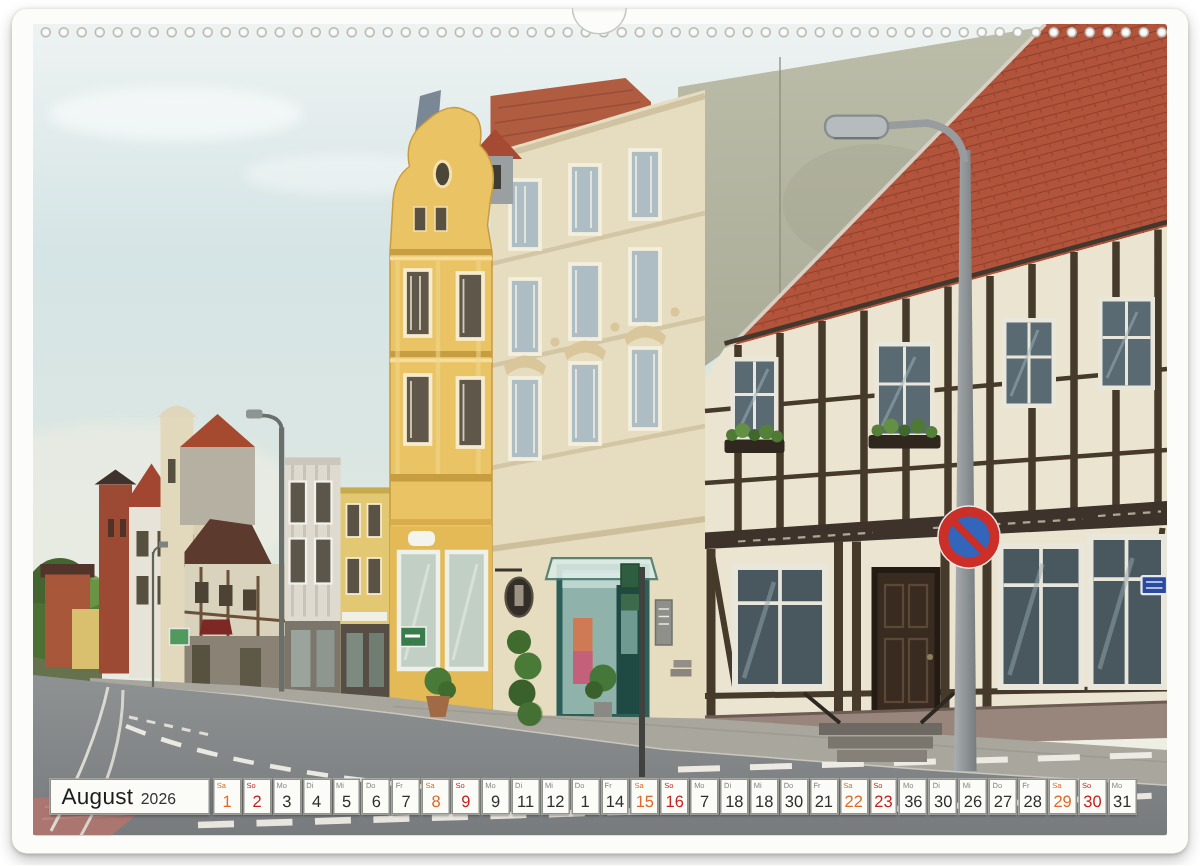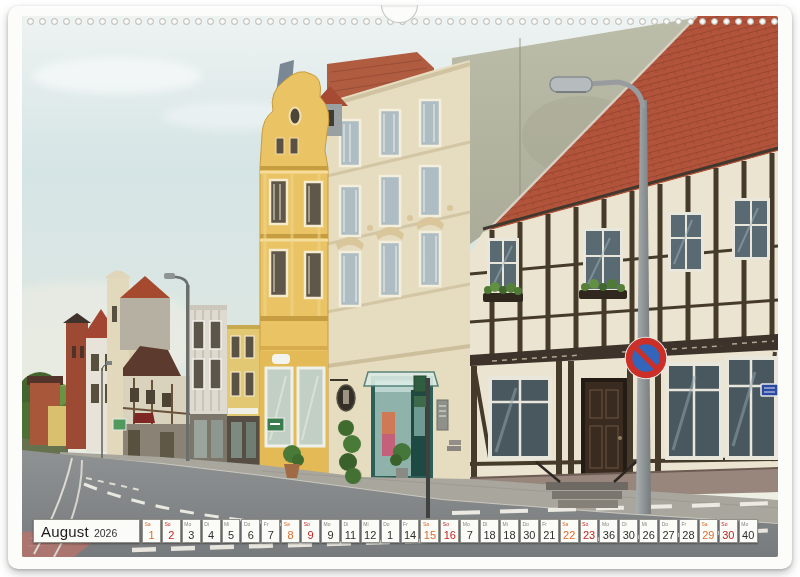--- a/index.html
+++ b/index.html
@@ -584,19 +584,19 @@
           <div class="day-cell saturday">
             <span class="wd">Sa</span>
             <span class="num">29</span>
           </div>
           <div class="day-cell sunday">
             <span class="wd">So</span>
             <span class="num">30</span>
           </div>
           <div class="day-cell weekday">
             <span class="wd">Mo</span>
-            <span class="num">40</span>
+            <span class="num">31</span>
           </div>
         </div>
     </div>
 
   </div>
 </div>
 
 </body></html>

